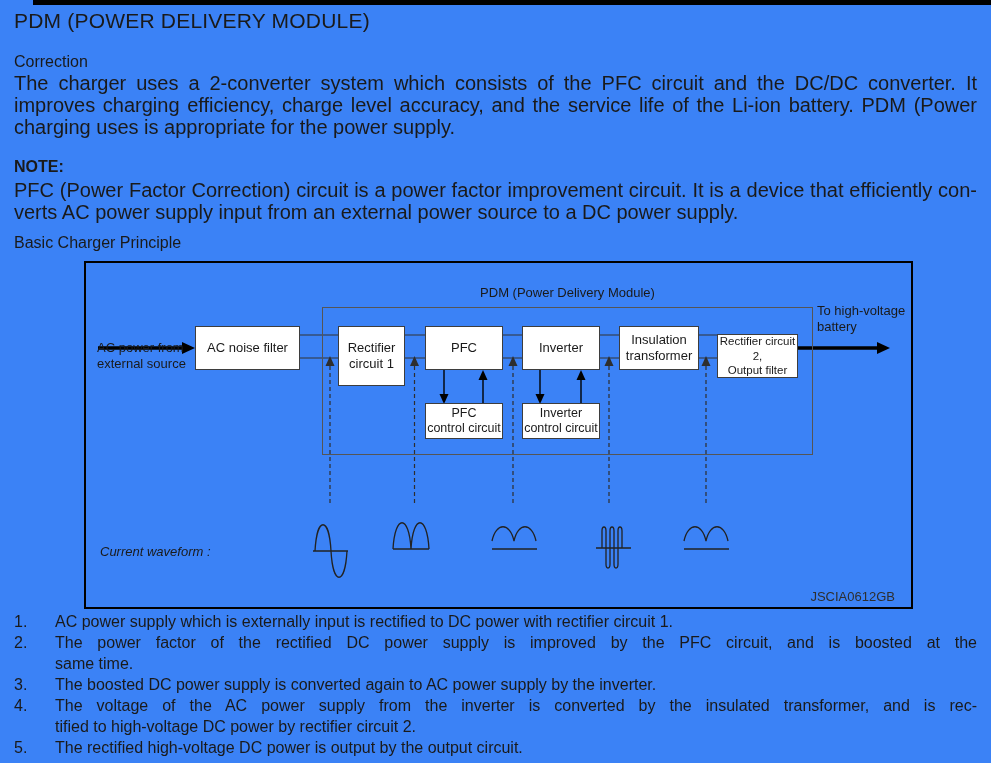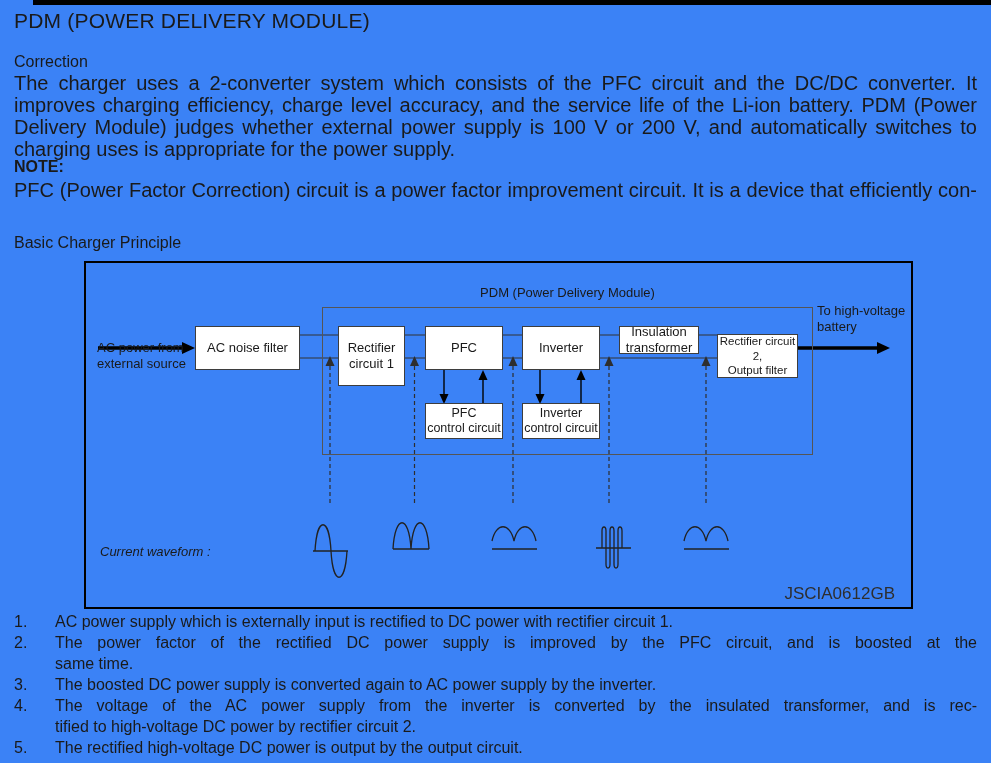--- a/index.html
+++ b/index.html
@@ -18,21 +18,21 @@
   .figure svg{position:absolute;left:0;top:0;}
   .blk{position:absolute;box-sizing:border-box;border:1px solid #3d3d3d;background:#fff;
        display:flex;align-items:center;justify-content:center;text-align:center;
        font-size:13px;line-height:1.2;white-space:pre-line;}
   .blk.small{font-size:11.5px;line-height:1.25;}
   .blk.ctrl{font-size:12.5px;}
   .pdm-box{position:absolute;left:236px;top:44px;width:491px;height:148px;
            border:1px solid #555;box-sizing:border-box;background:transparent;}
   .pdm-label{position:absolute;left:236px;top:22px;width:491px;text-align:center;font-size:13px;}
   .flabel{position:absolute;font-size:13px;line-height:16px;white-space:pre-line;}
-  .figure-id{position:absolute;right:16px;bottom:3px;font-size:17px;color:#2e2e2e;}
+  .figure-id{position:absolute;right:16px;bottom:3px;font-size:13px;color:#2e2e2e;}
   
   .steps{position:absolute;left:14px;top:611px;width:963px;font-size:16px;line-height:21px;}
   .step{display:flex;}
   .step-num{width:41px;flex:0 0 41px;}
   .step-text{flex:1;}
   .step-text .tline{text-align:justify;text-align-last:justify;}
   .step-text .tline.last{text-align-last:left;}
 </style>
 </head>
 <body>
@@ -40,27 +40,27 @@
 <div class="page">
 
   <div class="topbar"></div>
 
   <div class="title">PDM (POWER DELIVERY MODULE)</div>
 
   <div class="h-sub" style="top:53px;">Correction</div>
   <div class="para" style="top:72px;">
       <div class="tline">The charger uses a 2-converter system which consists of the PFC circuit and the DC/DC converter. It</div>
       <div class="tline">improves charging efficiency, charge level accuracy, and the service life of the Li-ion battery. PDM (Power</div>
-      <div class="tline">Delivery Module) judges whether external power supply is 100 V or 200 V, and automatically switches to</div>
       <div class="tline last">charging uses is appropriate for the power supply.</div>
     </div>
 
   <div class="note-head">NOTE:</div>
   <div class="para" style="top:179px;">
       <div class="tline">PFC (Power Factor Correction) circuit is a power factor improvement circuit. It is a device that efficiently con-</div>
+      <div class="tline last">verts AC power supply input from an external power source to a DC power supply.</div>
     </div>
 
   <div class="h-sub" style="top:234px;">Basic Charger Principle</div>
 
   <div class="figure">
 
     <svg width="825" height="344" viewBox="0 0 825 344">
 
       <g stroke="#333" stroke-width="1">
         <line x1="214" y1="72" x2="700" y2="72"></line>
@@ -133,21 +133,21 @@
     <div class="flabel" style="left:11px;top:45px;margin-top:32px;">AC power from
 external source</div>
     <div class="flabel" style="left:731px;top:40px;">To high-voltage
 battery</div>
 
     <div class="blk" style="left:109px;top:63px;width:105px;height:44px;">AC noise filter</div>
     <div class="blk" style="left:252px;top:63px;width:67px;height:60px;">Rectifier
 circuit 1</div>
     <div class="blk" style="left:339px;top:63px;width:78px;height:44px;">PFC</div>
     <div class="blk" style="left:436px;top:63px;width:78px;height:44px;">Inverter</div>
-    <div class="blk" style="left:533px;top:63px;width:80px;height:28px;">Insulation
+    <div class="blk" style="left:533px;top:63px;width:80px;height:44px;">Insulation
 transformer</div>
     <div class="blk small" style="left:631px;top:63px;width:81px;height:44px;margin-top:8px;">Rectifier circuit 2,
 Output filter</div>
 
     <div class="blk ctrl" style="left:339px;top:140px;width:78px;height:36px;">PFC
 control circuit</div>
     <div class="blk ctrl" style="left:436px;top:140px;width:78px;height:36px;">Inverter
 control circuit</div>
 
     <div class="flabel" style="left:14px;top:281px;font-style:italic;">Current waveform :</div>

